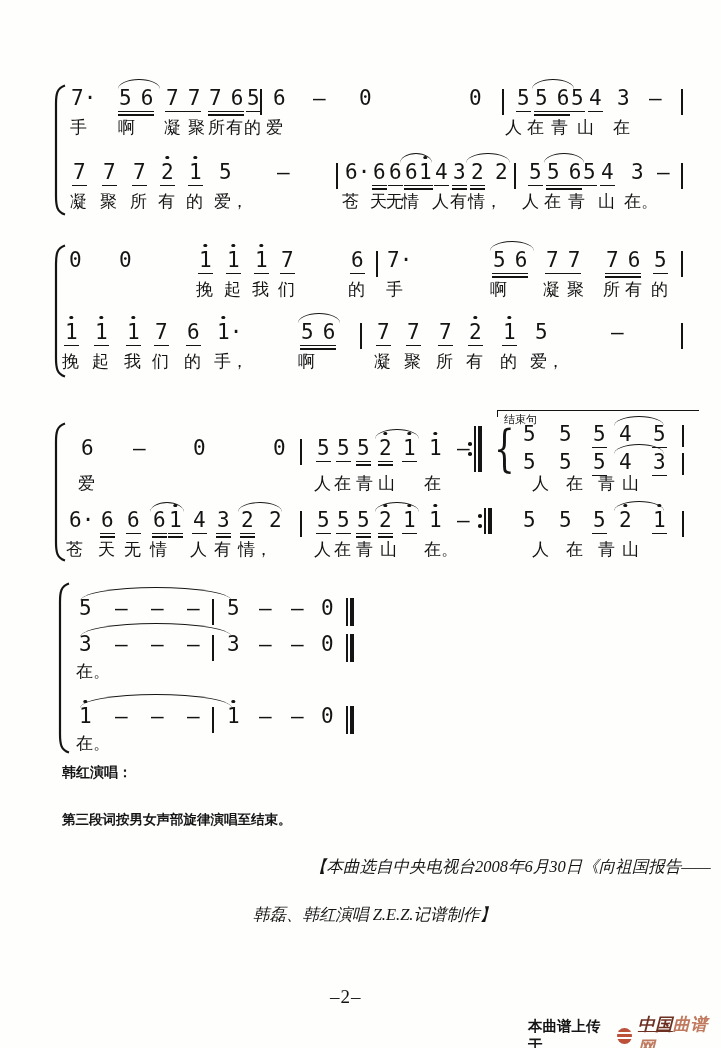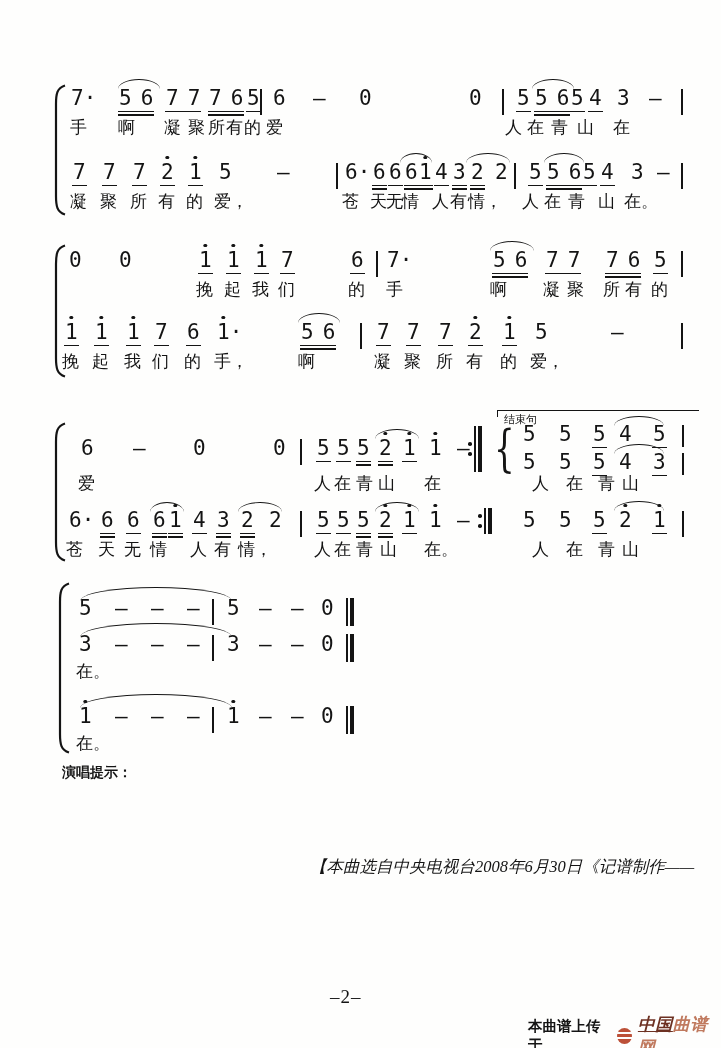--- a/index.html
+++ b/index.html
@@ -348,23 +348,25 @@
       <div class="note" style="left: 258px; top: 706px;"><b class="ch">—</b></div>
       <div class="note" style="left: 290px; top: 706px;"><b class="ch">—</b></div>
       <div class="note" style="left: 320px; top: 706px;"><b class="ch">0</b></div>
       <div class="fin" style="left: 346px; top: 706px;">
         <i class="finthin"></i>
         <i class="finthick"></i>
       </div>
       <div class="lyr" style="left: 76px; top: 734px;">在。</div>
     </div>
 
-  <div id="notice-title">演唱提示：</div>
-
-  <div id="attr1" class="attr-line">【本曲选自中央电视台2008年6月30日《记谱制作——</div>
+  <div id="notice-title">韩红演唱：</div>
+  <div id="notice-line2">第三段词按男女声部旋律演唱至结束。</div>
+
+  <div id="attr1" class="attr-line">【本曲选自中央电视台2008年6月30日《向祖国报告——</div>
+  <div id="attr3" class="attr-line">韩磊、韩红演唱  Z.E.Z.记谱制作】</div>
 
   <div id="pagenum">–2–</div>
 
   <div id="footer">
     <span>本曲谱上传于</span>
     <span id="site-logo"></span>
     <span id="site-name"><i class="p1">中国</i><i class="p2">曲谱网</i></span>
   </div>
 </div>
 

